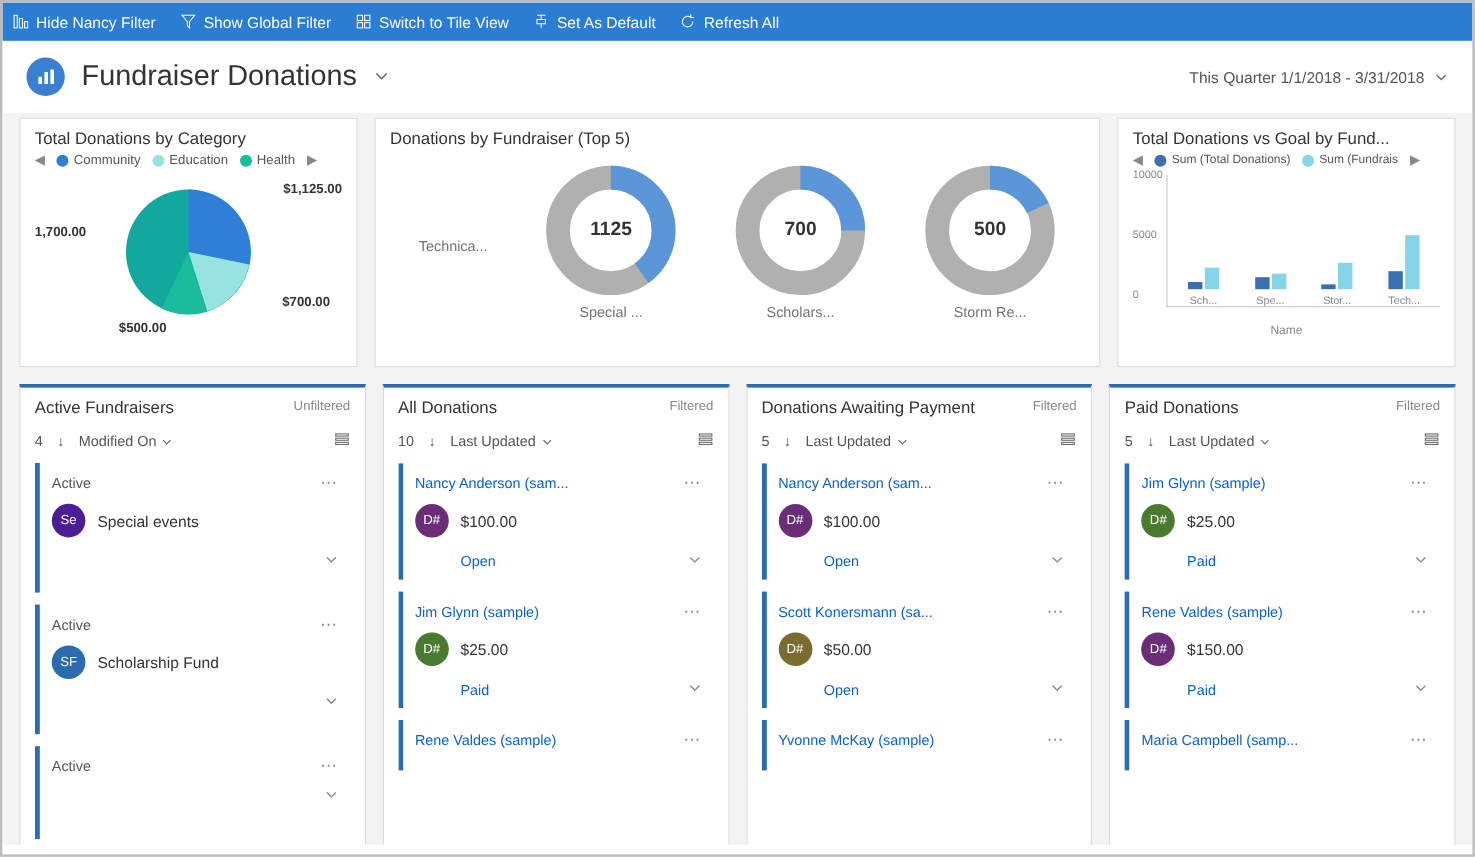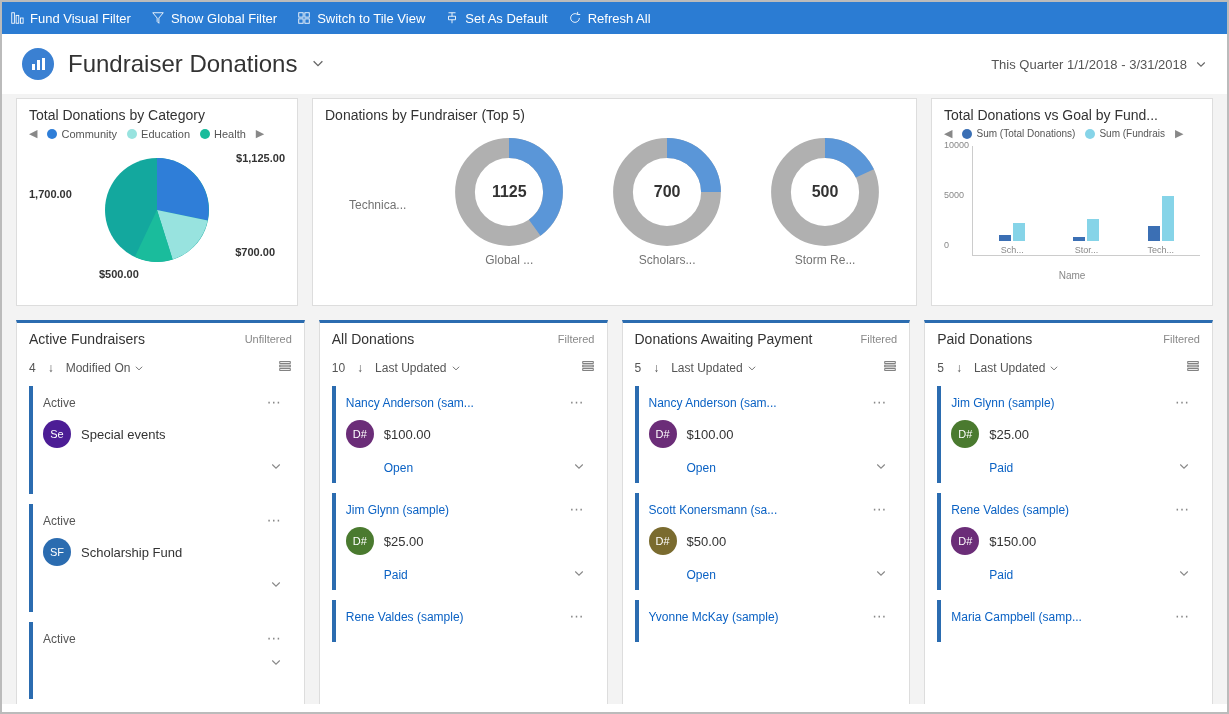--- a/index.html
+++ b/index.html
@@ -65,21 +65,21 @@
 </head>
 <body>
 
 <div class="toolbar">
   <div class="toolbar-item">
     <svg viewBox="0 0 16 16" fill="none" stroke="#fff">
         <rect x="2" y="2" width="3" height="12"></rect>
         <rect x="7" y="5" width="3" height="9"></rect>
         <rect x="12" y="8" width="3" height="6"></rect>
       </svg>
-    <span>Fund Visual Filter</span>
+    <span>Hide Nancy Filter</span>
   </div>
   <div class="toolbar-item">
     <svg viewBox="0 0 16 16" fill="none" stroke="#fff">
         <path d="M2 2 L14 2 L9 8 L9 14 L7 12 L7 8 Z"></path>
       </svg>
     <span>Show Global Filter</span>
   </div>
   <div class="toolbar-item">
     <svg viewBox="0 0 16 16" fill="none" stroke="#fff">
         <rect x="2" y="2" width="5" height="5"></rect>
@@ -168,21 +168,21 @@
     <div class="donut-cap">Technica...</div>
           </div>
           <div class="donut-wrap">
     <div style="position:relative;width:110px;height:110px">
       <svg width="110" height="110" viewBox="0 0 100 100">
         <circle cx="50" cy="50" r="40" fill="none" stroke="#b0b0b0" stroke-width="18"></circle>
         <circle cx="50" cy="50" r="40" fill="none" stroke="#5a96d8" stroke-width="18" stroke-dasharray="100.53096491487338 251.32741228718345" transform="rotate(-90 50 50)"></circle>
       </svg>
       <span class="donut-val">1125</span>
     </div>
-    <div class="donut-cap">Global ...</div>
+    <div class="donut-cap">Special ...</div>
           </div>
           <div class="donut-wrap">
     <div style="position:relative;width:110px;height:110px">
       <svg width="110" height="110" viewBox="0 0 100 100">
         <circle cx="50" cy="50" r="40" fill="none" stroke="#b0b0b0" stroke-width="18"></circle>
         <circle cx="50" cy="50" r="40" fill="none" stroke="#5a96d8" stroke-width="18" stroke-dasharray="62.83185307179586 251.32741228718345" transform="rotate(-90 50 50)"></circle>
       </svg>
       <span class="donut-val">700</span>
     </div>
     <div class="donut-cap">Scholars...</div>
@@ -220,20 +220,27 @@
           <span>5000</span>
           <span>0</span>
         </div>
         <div class="bar-chart" id="bars">
             <div class="bar-group">
               <div class="bar-pair">
       <div class="bar" style="height:6.300000000000001px;background:#3b6fb4"></div>
       <div class="bar" style="height:18px;background:#86d4e8"></div>
     </div>
               <div class="bar-cap">Sch...</div>
+            </div>
+            <div class="bar-group">
+              <div class="bar-pair">
+      <div class="bar" style="height:10.125px;background:#3b6fb4"></div>
+      <div class="bar" style="height:12.600000000000001px;background:#86d4e8"></div>
+    </div>
+              <div class="bar-cap">Spe...</div>
             </div>
             <div class="bar-group">
               <div class="bar-pair">
       <div class="bar" style="height:4.5px;background:#3b6fb4"></div>
       <div class="bar" style="height:22.5px;background:#86d4e8"></div>
     </div>
               <div class="bar-cap">Stor...</div>
             </div>
             <div class="bar-group">
               <div class="bar-pair">

